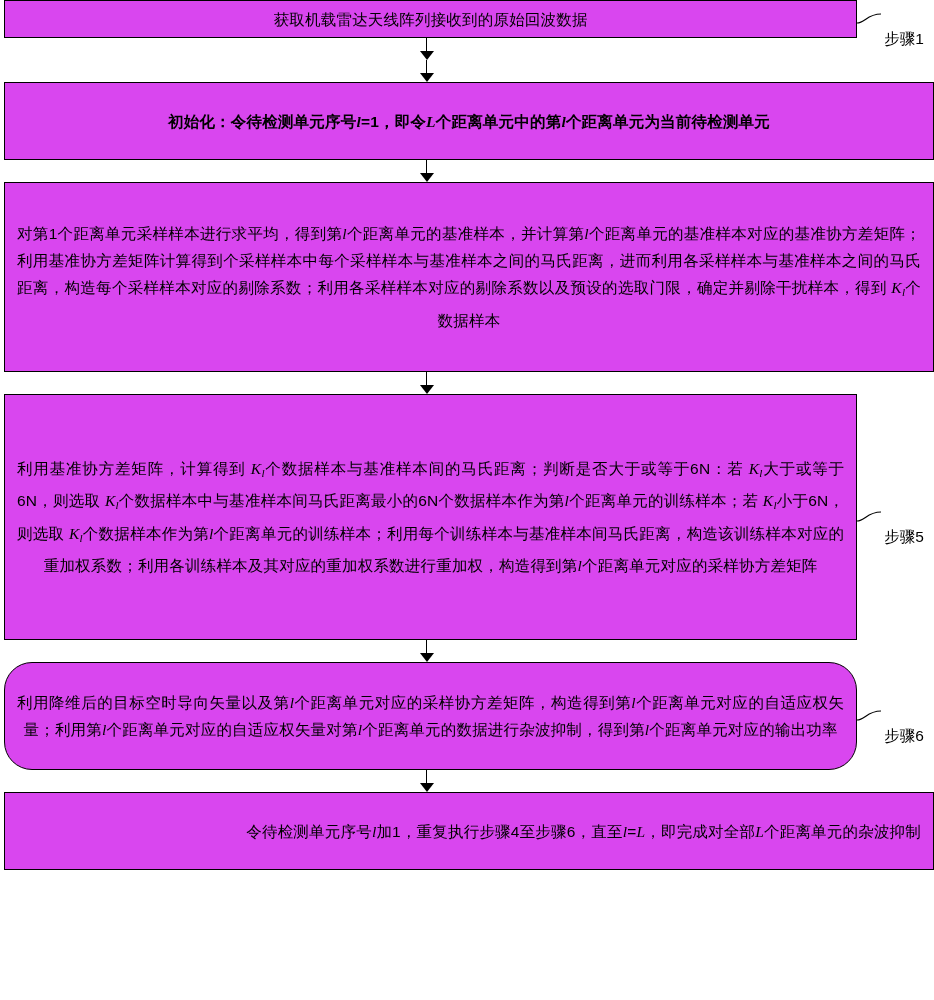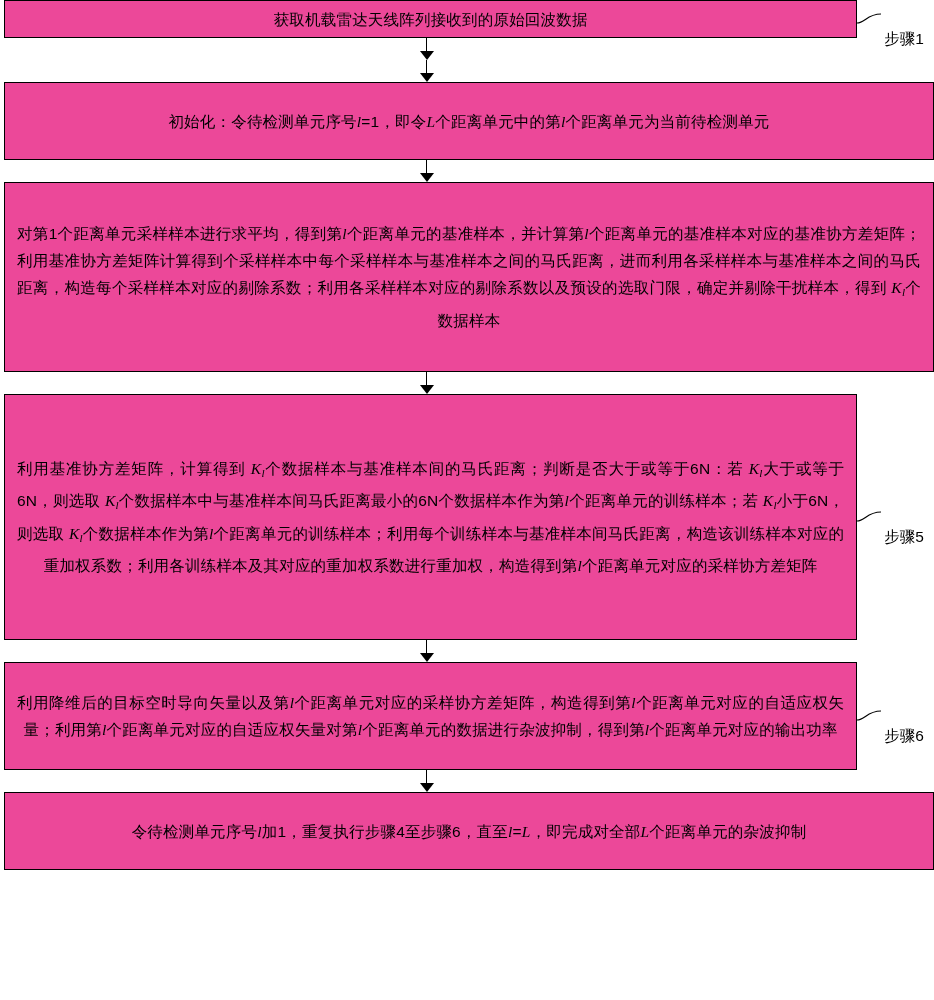--- a/index.html
+++ b/index.html
@@ -25,21 +25,21 @@
     width: 934px;
   }
   .box {
     border: 1px solid #000000;
     box-sizing: border-box;
     width: 934px;
     margin-left: 4px;
     display: flex;
     align-items: center;
     justify-content: center;
-    background: #ec4899;
+    background: #d946ef;
   }
   .box-text {
     font-size: 15.5px;
     line-height: 27px;
     text-align: center;
     padding: 4px 12px;
     letter-spacing: 0.2px;
   }
   .box-text.justify {
     text-align: justify;
@@ -100,25 +100,25 @@
     vertical-align: -0.28em;
   }
   .kprime {
     position: relative;
     display: inline-block;
     font-style: italic;
     font-family: "Liberation Serif", serif;
   }
   .h1 { height: 38px; }
   .h2 { height: 125px; }
-  .h3 { height: 78px; }
+  .h3 { height: 78px; font-weight: bold; }
   .h4 { height: 190px; }
   .h5 { height: 246px; }
-  .h6 { height: 108px; }
-  .h7 { height: 78px; }
+  .h6 { height: 108px; border-radius: 28px; }
+  .h7 { height: 78px; justify-content: flex-end; }
 </style>
 </head>
 <body>
 
 <div class="flow">
 
   <div class="row h1">
     <div class="box h1">
       <div class="box-text">获取机载雷达天线阵列接收到的原始回波数据</div>
     </div>

